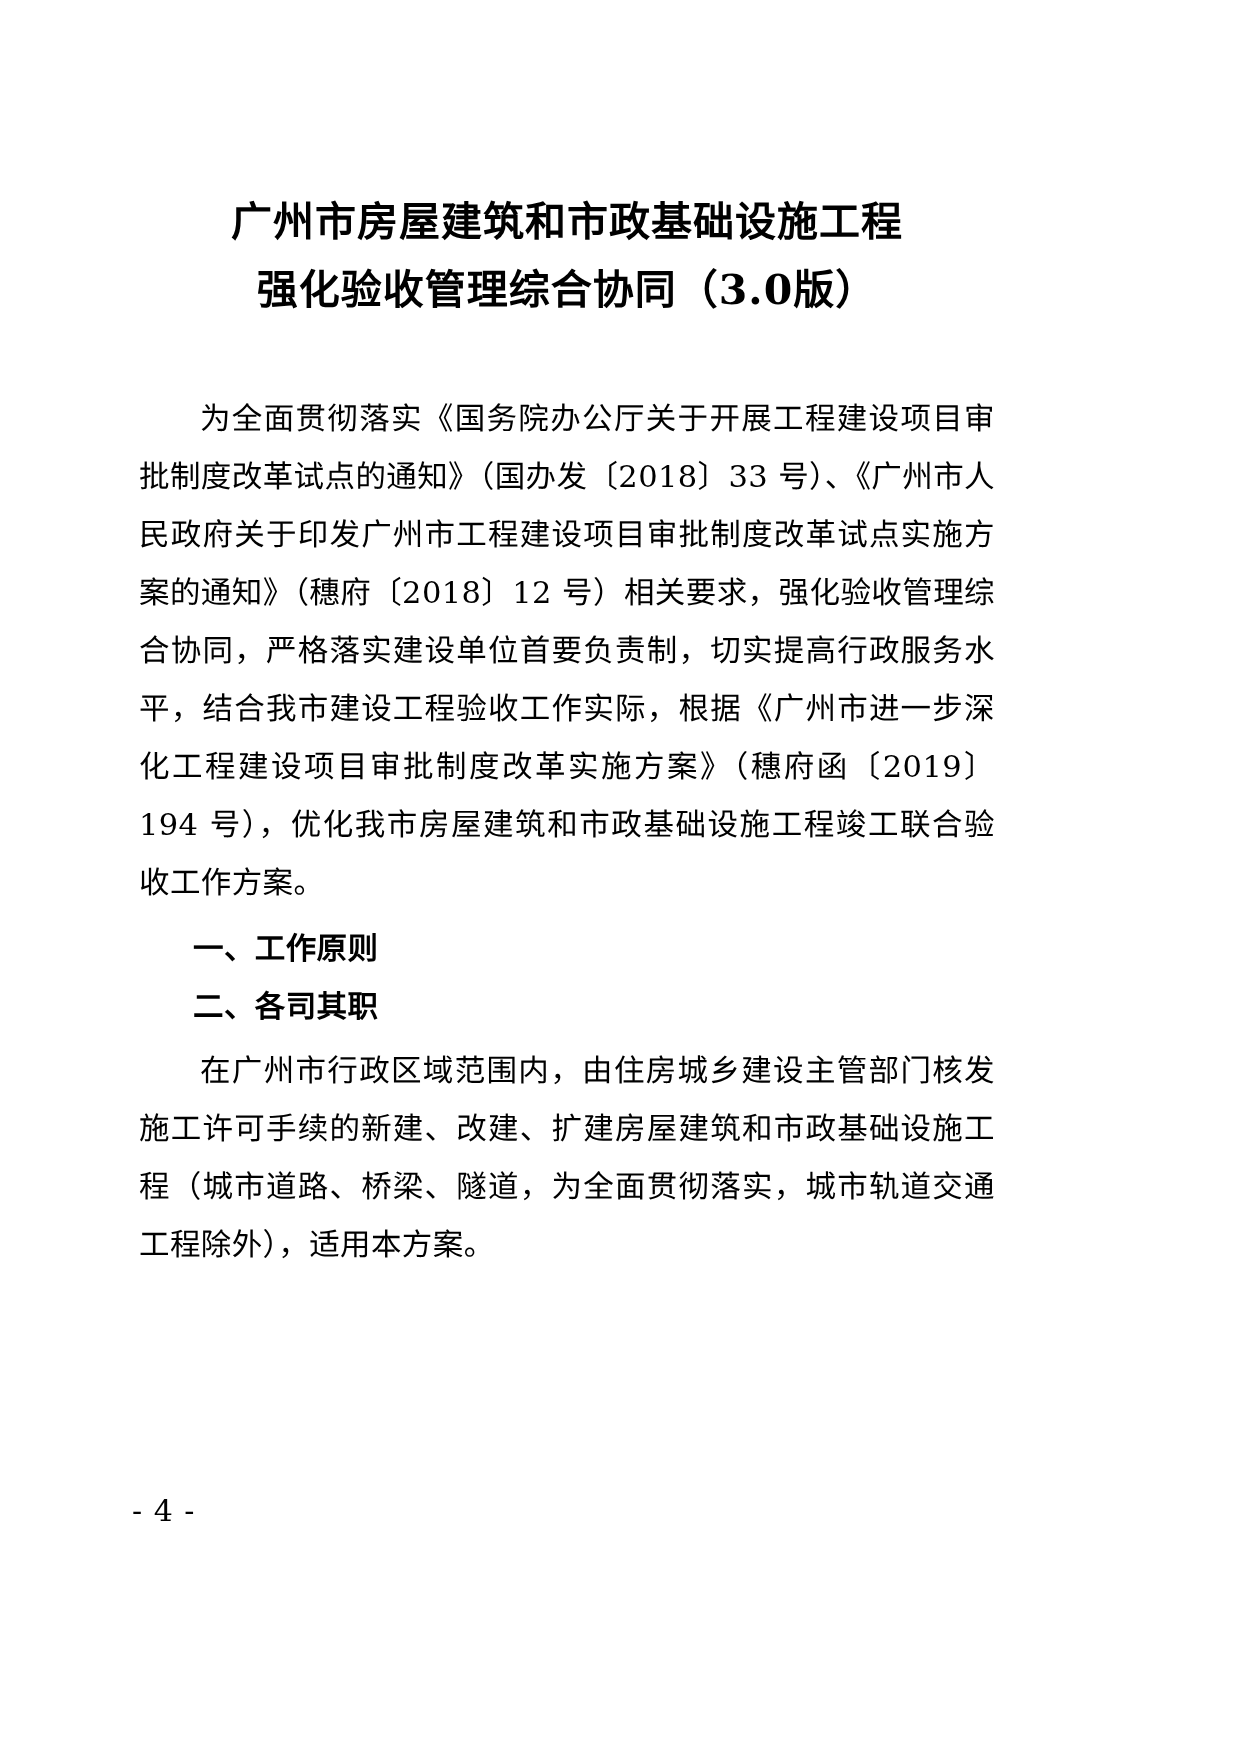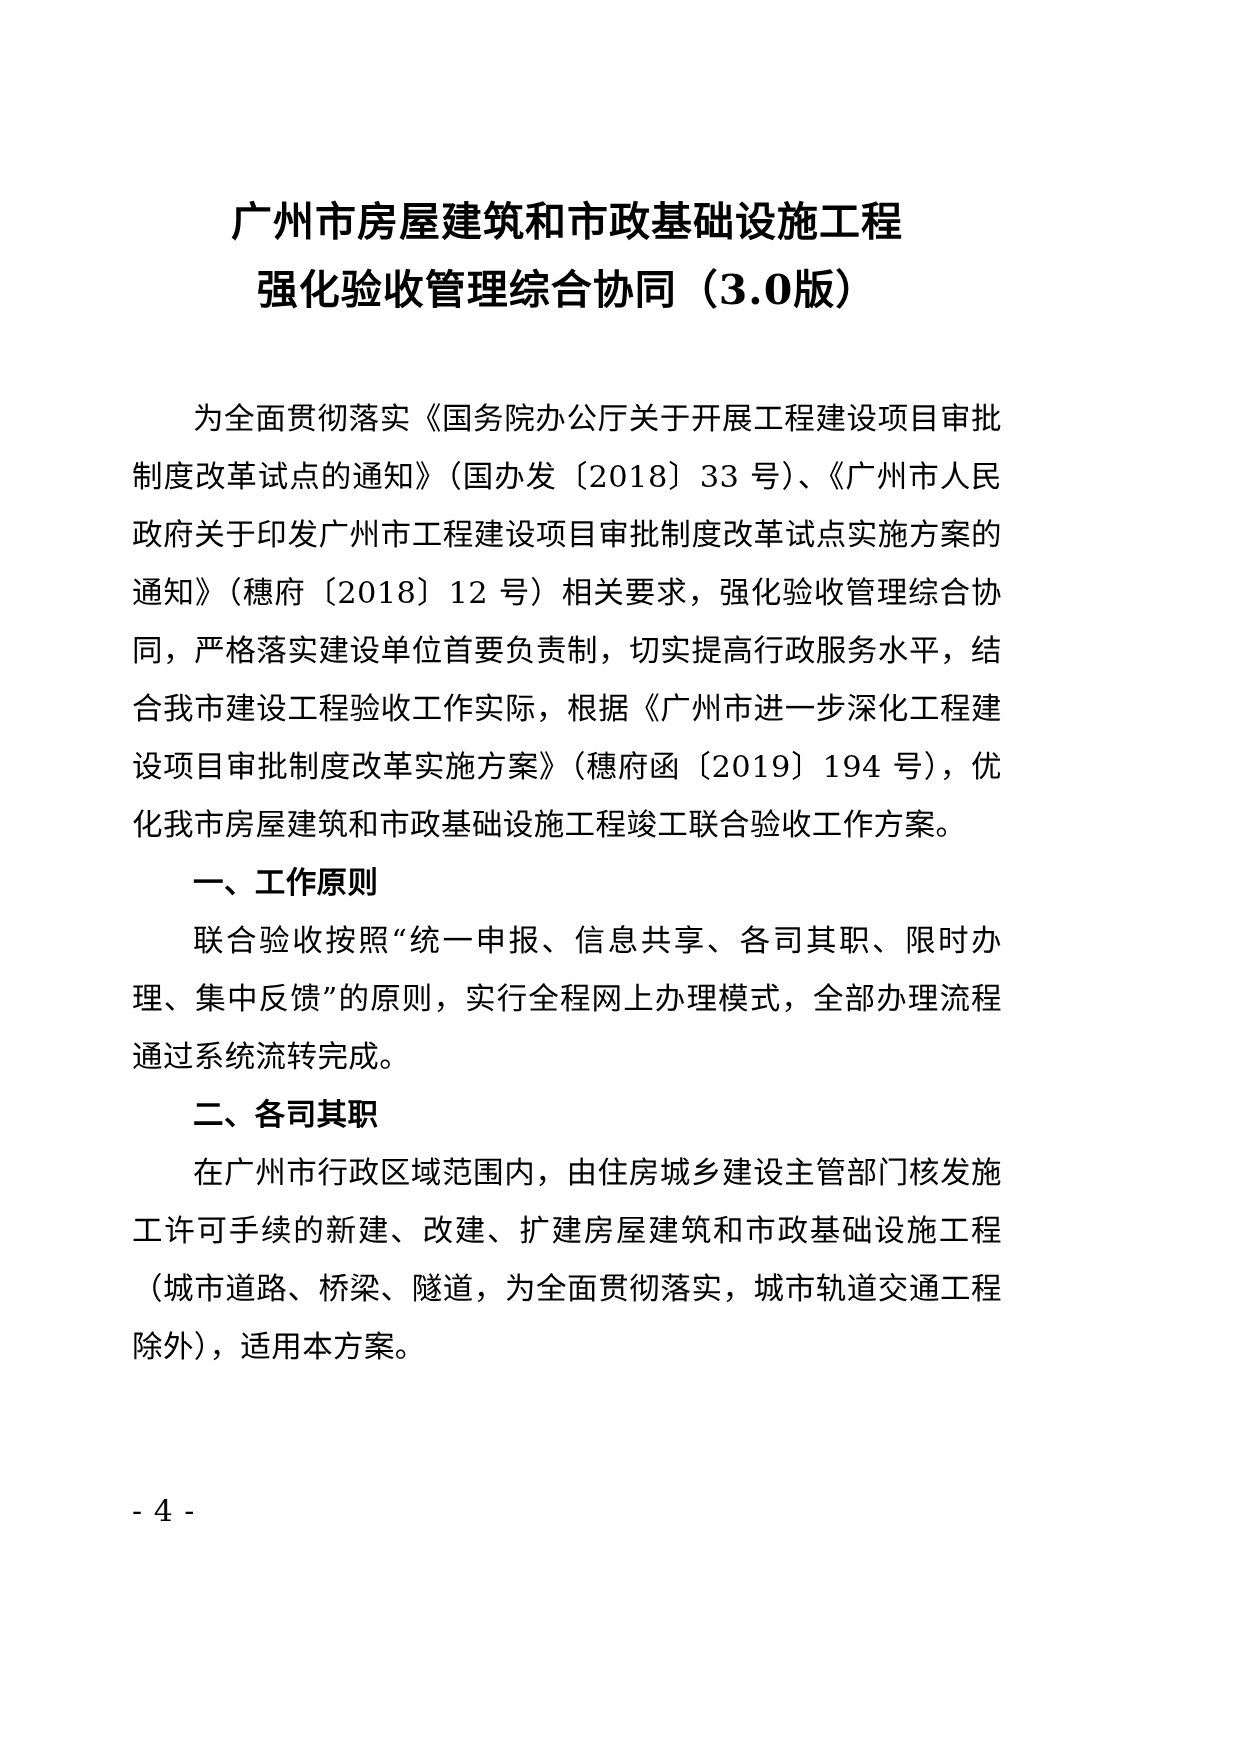--- a/index.html
+++ b/index.html
@@ -34,37 +34,37 @@
     font-family: "DejaVu Serif", "Liberation Serif", serif;
   }
   .doc-title .line {
     display: block;
     white-space: nowrap;
   }
   .body-block {
     margin-top: 66px;
   }
   p.para {
-    margin: 0;
+    margin: 7px;
     font-size: 30.5px;
     line-height: 58px;
     text-align: justify;
     text-align-last: left;
     text-indent: 2em;
     letter-spacing: 0.4px;
     font-family: "DejaVu Serif", "Liberation Serif", serif;
   }
   h2.section {
     margin: 0;
     font-size: 30.5px;
     line-height: 58px;
     text-indent: 2em;
     font-weight: 700;
     letter-spacing: 0.4px;
-    font-family: Liberation Serif, serif;
+    font-family: Liberation Sans, sans-serif;
   }
   .page-number {
     position: absolute;
     left: 132px;
     bottom: 92px;
     font-size: 30px;
     font-family: "DejaVu Serif", "Liberation Serif", serif;
     letter-spacing: 1px;
   }
 </style>
@@ -78,21 +78,20 @@
     <div class="doc-title">
       <span class="line">广州市房屋建筑和市政基础设施工程</span>
       <span class="line">强化验收管理综合协同（3.0版）</span>
     </div>
 
     <div class="body-block">
 
       <p class="para">为全面贯彻落实《国务院办公厅关于开展工程建设项目审批制度改革试点的通知》（国办发〔2018〕33 号）、《广州市人民政府关于印发广州市工程建设项目审批制度改革试点实施方案的通知》（穗府〔2018〕12 号）相关要求，强化验收管理综合协同，严格落实建设单位首要负责制，切实提高行政服务水平，结合我市建设工程验收工作实际，根据《广州市进一步深化工程建设项目审批制度改革实施方案》（穗府函〔2019〕194 号），优化我市房屋建筑和市政基础设施工程竣工联合验收工作方案。</p>
 
       <h2 class="section">一、工作原则</h2>
-      <p class="para">联合验收按照“统一申报、信息共享、各司其职、限时办理、集中反馈”的原则，实行全程网上办理模式，全部办理流程通过系统流转完成。</p>
 
       <h2 class="section">二、各司其职</h2>
       <p class="para">在广州市行政区域范围内，由住房城乡建设主管部门核发施工许可手续的新建、改建、扩建房屋建筑和市政基础设施工程（城市道路、桥梁、隧道，为全面贯彻落实，城市轨道交通工程除外），适用本方案。</p>
 
     </div>
   </div>
 
   <div class="page-number">- 4 -</div>
 
 </div>

